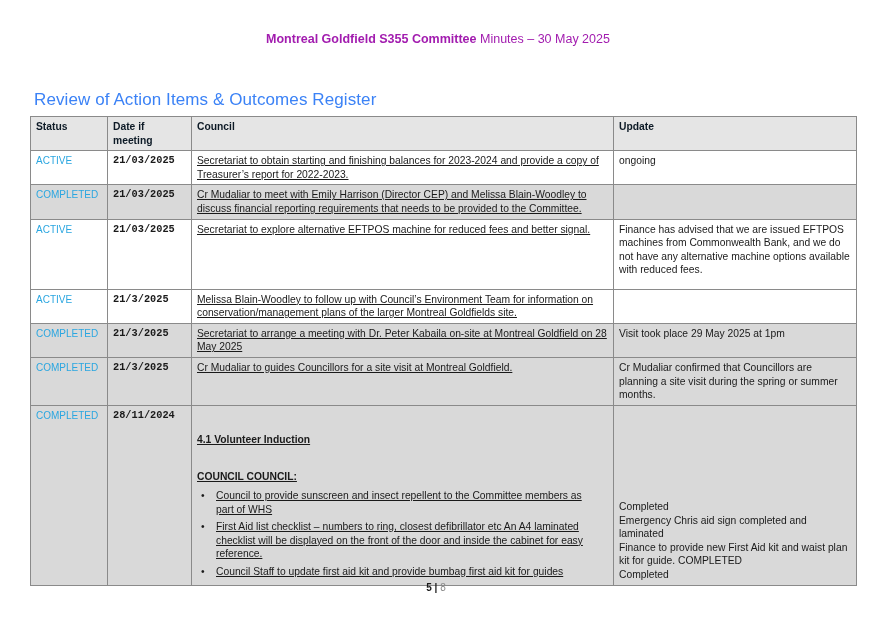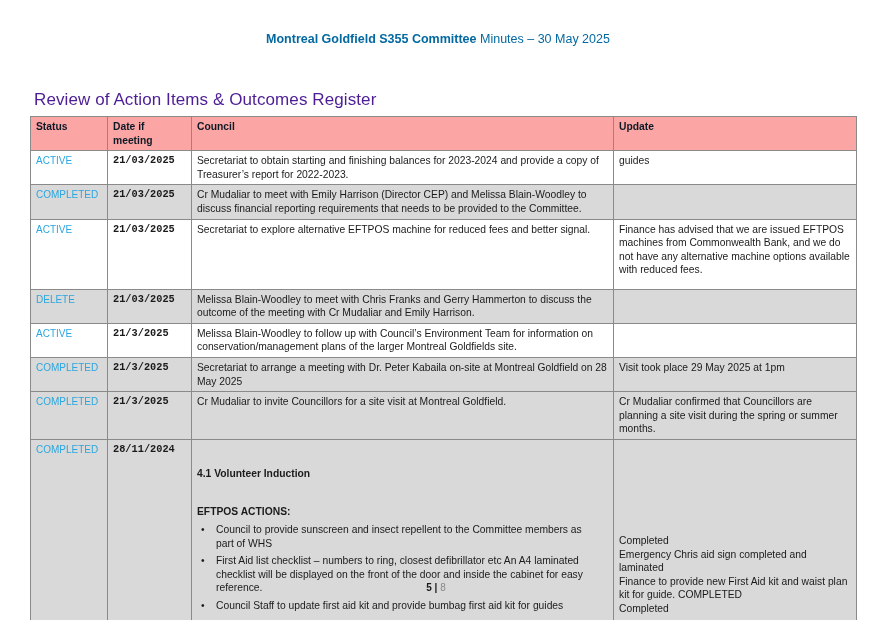--- a/index.html
+++ b/index.html
@@ -1,26 +1,26 @@
 <!DOCTYPE html>
 <html><head>
 <meta charset="utf-8">
 <style>
   * { box-sizing: border-box; margin: 0; padding: 0; }
   html, body { width: 876px; height: 620px; background: #ffffff; overflow: hidden; }
   body { font-family: "Liberation Sans", sans-serif; color: #1a1a1a; position: relative; }
-  .page-header { position: absolute; top: 32px; left: 0; width: 876px; text-align: center; font-size: 12.5px; color: #0369a1; }
+  .page-header { position: absolute; top: 32px; left: 0; width: 876px; text-align: center; font-size: 12.5px; color: #a21caf; }
   .page-header b { font-weight: bold; }
-  .section-title { position: absolute; top: 90px; left: 34px; font-size: 17px; color: #4c1d95; letter-spacing: 0.1px; }
+  .section-title { position: absolute; top: 90px; left: 34px; font-size: 17px; color: #3b82f6; letter-spacing: 0.1px; }
   table.register { position: absolute; top: 116px; left: 30px; width: 826px; border-collapse: collapse; font-size: 10.3px; table-layout: fixed; }
   table.register th, table.register td { border: 1px solid #8a8a8a; vertical-align: top; padding: 3px 5px; line-height: 13.6px; text-align: left; }
-  table.register th { background: #fca5a5; color: #0d1a26; font-weight: bold; height: 20px; padding-top: 3px; }
+  table.register th { background: #e5e5e5; color: #0d1a26; font-weight: bold; height: 20px; padding-top: 3px; }
   td.status { color: #2aa6e0; font-size: 10px; margin-top: 32px; }
   td.date { font-weight: bold; padding-left: 6px; padding-top: 6px; font-family: Liberation Mono, monospace; }
-  td.action { padding-top: 5px; }
+  td.action { padding-top: 5px; text-decoration: underline; }
   td.update { padding-top: 3px; }
   tr.shaded td { background: #d9d9d9; }
   tr.white td { background: #ffffff; }
   .sub-title { font-weight: bold; display: block; margin-bottom: 5px; margin-top: 24px; }
   ul.bullets { list-style: none; }
   ul.bullets li { position: relative; padding-left: 19px; margin-bottom: 4px; padding-right: 8px; }
   ul.bullets li::before { content: "\2022"; position: absolute; left: 4px; top: 0; }
   .update-lines span { display: block; }
   .footer { position: absolute; top: 582px; left: 0; width: 872px; text-align: center; font-size: 10px; }
   .footer .num { font-weight: bold; }
@@ -49,64 +49,58 @@
       <th>Date if meeting</th>
       <th>Council</th>
       <th>Update</th>
     </tr>
   </thead>
   <tbody>
     <tr class="white" style="height:34px">
       <td class="status">ACTIVE</td>
       <td class="date">21/03/2025</td>
       <td class="action">Secretariat to obtain starting and finishing balances for 2023-2024 and provide a copy of Treasurer’s report for 2022-2023.</td>
-      <td class="update">guides</td>
+      <td class="update">ongoing</td>
     </tr>
     <tr class="shaded" style="height:34px">
       <td class="status">COMPLETED</td>
       <td class="date">21/03/2025</td>
       <td class="action">Cr Mudaliar to meet with Emily Harrison (Director CEP) and Melissa Blain-Woodley to discuss financial reporting requirements that needs to be provided to the Committee.</td>
       <td class="update"></td>
     </tr>
     <tr class="white" style="height:70px">
       <td class="status">ACTIVE</td>
       <td class="date">21/03/2025</td>
       <td class="action">Secretariat to explore alternative EFTPOS machine for reduced fees and better signal.</td>
       <td class="update">Finance has advised that we are issued EFTPOS machines from Commonwealth Bank, and we do not have any alternative machine options available with reduced fees.</td>
-    </tr>
-    <tr class="shaded" style="height:34px">
-      <td class="status">DELETE</td>
-      <td class="date">21/03/2025</td>
-      <td class="action">Melissa Blain-Woodley to meet with Chris Franks and Gerry Hammerton to discuss the outcome of the meeting with Cr Mudaliar and Emily Harrison.</td>
-      <td class="update"></td>
     </tr>
     <tr class="white" style="height:34px">
       <td class="status">ACTIVE</td>
       <td class="date">21/3/2025</td>
       <td class="action">Melissa Blain-Woodley to follow up with Council’s Environment Team for information on conservation/management plans of the larger Montreal Goldfields site.</td>
       <td class="update"></td>
     </tr>
     <tr class="shaded" style="height:34px">
       <td class="status">COMPLETED</td>
       <td class="date">21/3/2025</td>
       <td class="action">Secretariat to arrange a meeting with Dr. Peter Kabaila on-site at Montreal Goldfield on 28 May 2025</td>
       <td class="update">Visit took place 29 May 2025 at 1pm</td>
     </tr>
     <tr class="shaded" style="height:42px">
       <td class="status">COMPLETED</td>
       <td class="date">21/3/2025</td>
-      <td class="action">Cr Mudaliar to invite Councillors for a site visit at Montreal Goldfield.</td>
+      <td class="action">Cr Mudaliar to guides Councillors for a site visit at Montreal Goldfield.</td>
       <td class="update">Cr Mudaliar confirmed that Councillors are planning a site visit during the spring or summer months.</td>
     </tr>
     <tr class="shaded" style="height:132px">
       <td class="status">COMPLETED</td>
       <td class="date">28/11/2024</td>
       <td class="action">
         <span class="sub-title">4.1 Volunteer Induction</span>
-        <span class="sub-title">EFTPOS ACTIONS:</span>
+        <span class="sub-title">COUNCIL COUNCIL:</span>
         <ul class="bullets">
           <li>Council to provide sunscreen and insect repellent to the Committee members as part of WHS</li>
           <li>First Aid list checklist – numbers to ring, closest defibrillator etc An A4 laminated checklist will be displayed on the front of the door and inside the cabinet for easy reference.</li>
           <li>Council Staff to update first aid kit and provide bumbag first aid kit for guides</li>
         </ul>
       </td>
       <td class="update" style="vertical-align:bottom; padding-bottom:4px;">
         <div class="update-lines">
           <span>Completed</span>
           <span>Emergency Chris aid sign completed and laminated</span>

